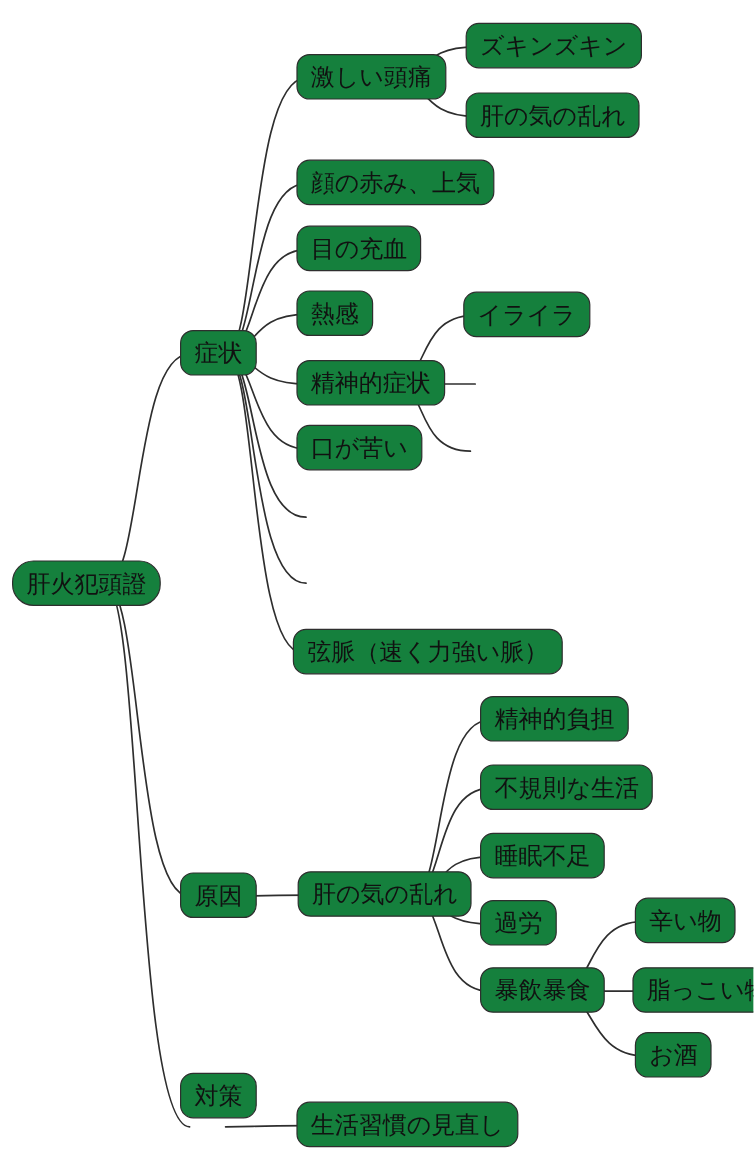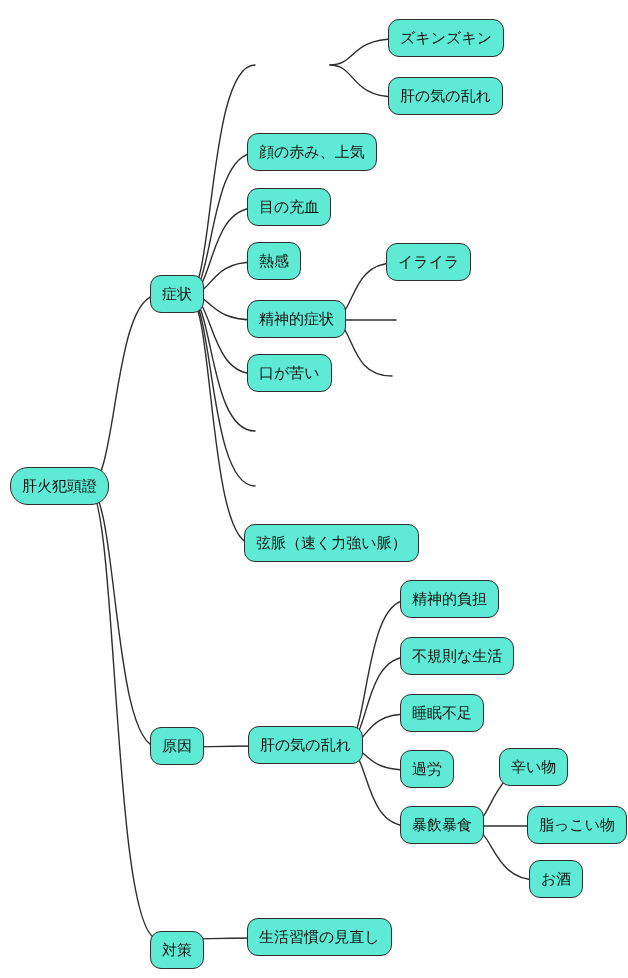--- a/index.html
+++ b/index.html
@@ -24,25 +24,25 @@
   }
   .edges path {
     fill: none;
     stroke: #2e2e2e;
     stroke-width: 1.4;
     stroke-linecap: round;
   }
   .node {
     position: absolute;
     box-sizing: border-box;
-    background: #5eead4;
+    background: #15803d;
     border: 1.5px solid #2e2e2e;
     border-radius: 11px;
     padding: 9px 11px;
-    font-size: 15px;
+    font-size: 20px;
     line-height: 18px;
     color: #111111;
     white-space: nowrap;
   }
   .node.root {
     border-radius: 18px;
   }
 </style>
 </head>
 <body>
@@ -83,40 +83,41 @@
     <path d="M 468 826 C 494 826 489 826 535 826"></path>
     <path d="M 468 826 C 494 826 491 880 537 880"></path>
 
     <path d="M 188 939 C 214 939 209 938 255 938"></path>
   </svg>
 
   <div class="node root" style="left:10px;top:467px">肝火犯頭證</div>
 
   <div class="node" style="left:150px;top:275px">症状</div>
   <div class="node" style="left:150px;top:727px">原因</div>
-  <div class="node" style="left:150px;top:931px">対策</div>
+  <div class="node" style="left:150px;top:894px">対策</div>
 
+  <div class="node" style="left:247px;top:45px">激しい頭痛</div>
   <div class="node" style="left:388px;top:19px">ズキンズキン</div>
   <div class="node" style="left:388px;top:77px">肝の気の乱れ</div>
 
   <div class="node" style="left:247px;top:133px">顔の赤み、上気</div>
   <div class="node" style="left:247px;top:188px">目の充血</div>
   <div class="node" style="left:247px;top:242px">熱感</div>
 
   <div class="node" style="left:247px;top:300px">精神的症状</div>
   <div class="node" style="left:386px;top:243px">イライラ</div>
 
   <div class="node" style="left:247px;top:354px">口が苦い</div>
   <div class="node" style="left:244px;top:524px">弦脈（速く力強い脈）</div>
 
   <div class="node" style="left:248px;top:726px">肝の気の乱れ</div>
   <div class="node" style="left:400px;top:580px">精神的負担</div>
   <div class="node" style="left:400px;top:637px">不規則な生活</div>
   <div class="node" style="left:400px;top:694px">睡眠不足</div>
   <div class="node" style="left:400px;top:750px">過労</div>
   <div class="node" style="left:400px;top:806px">暴飲暴食</div>
-  <div class="node" style="left:499px;top:748px">辛い物</div>
+  <div class="node" style="left:529px;top:748px">辛い物</div>
   <div class="node" style="left:527px;top:806px">脂っこい物</div>
   <div class="node" style="left:529px;top:860px">お酒</div>
 
   <div class="node" style="left:247px;top:918px">生活習慣の見直し</div>
 
 </div>
 
 </body></html>

